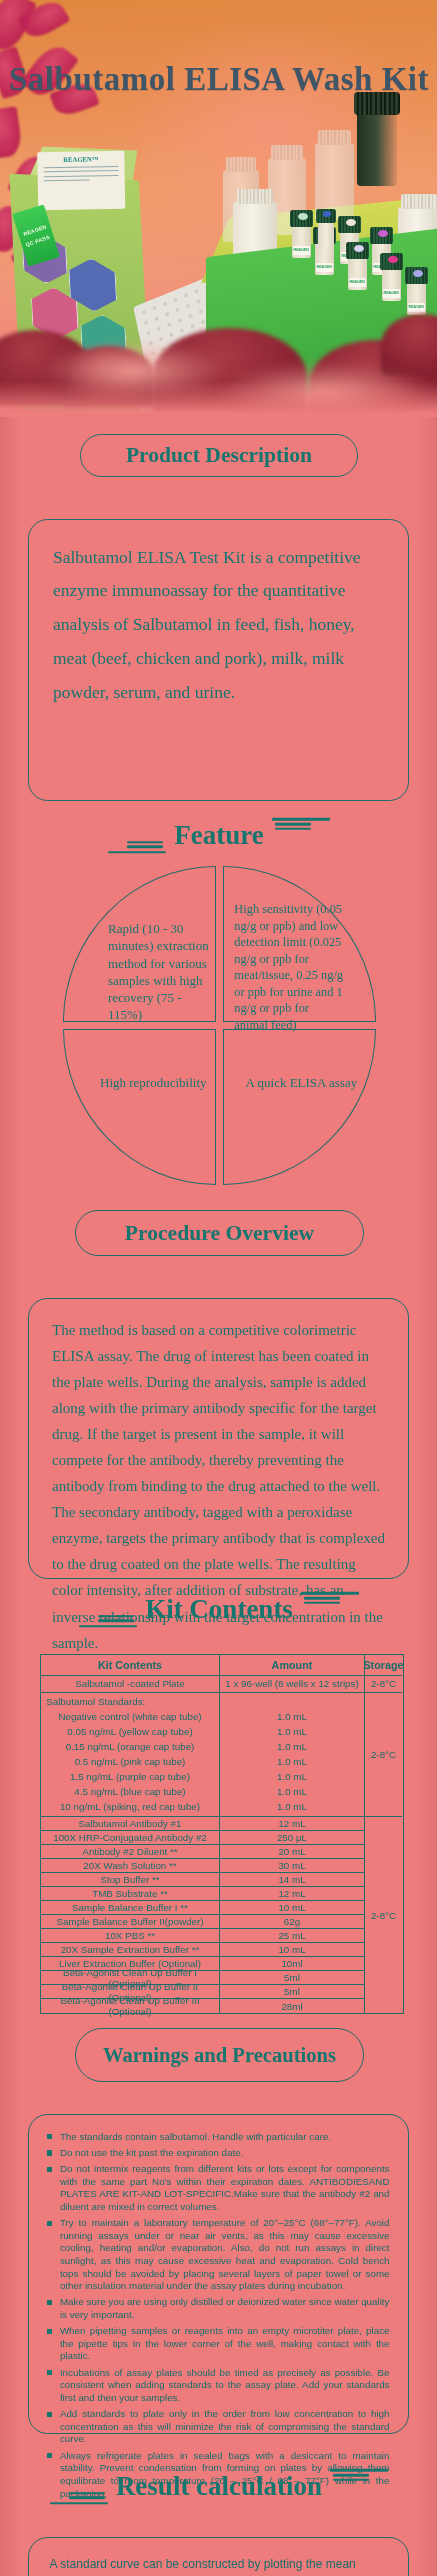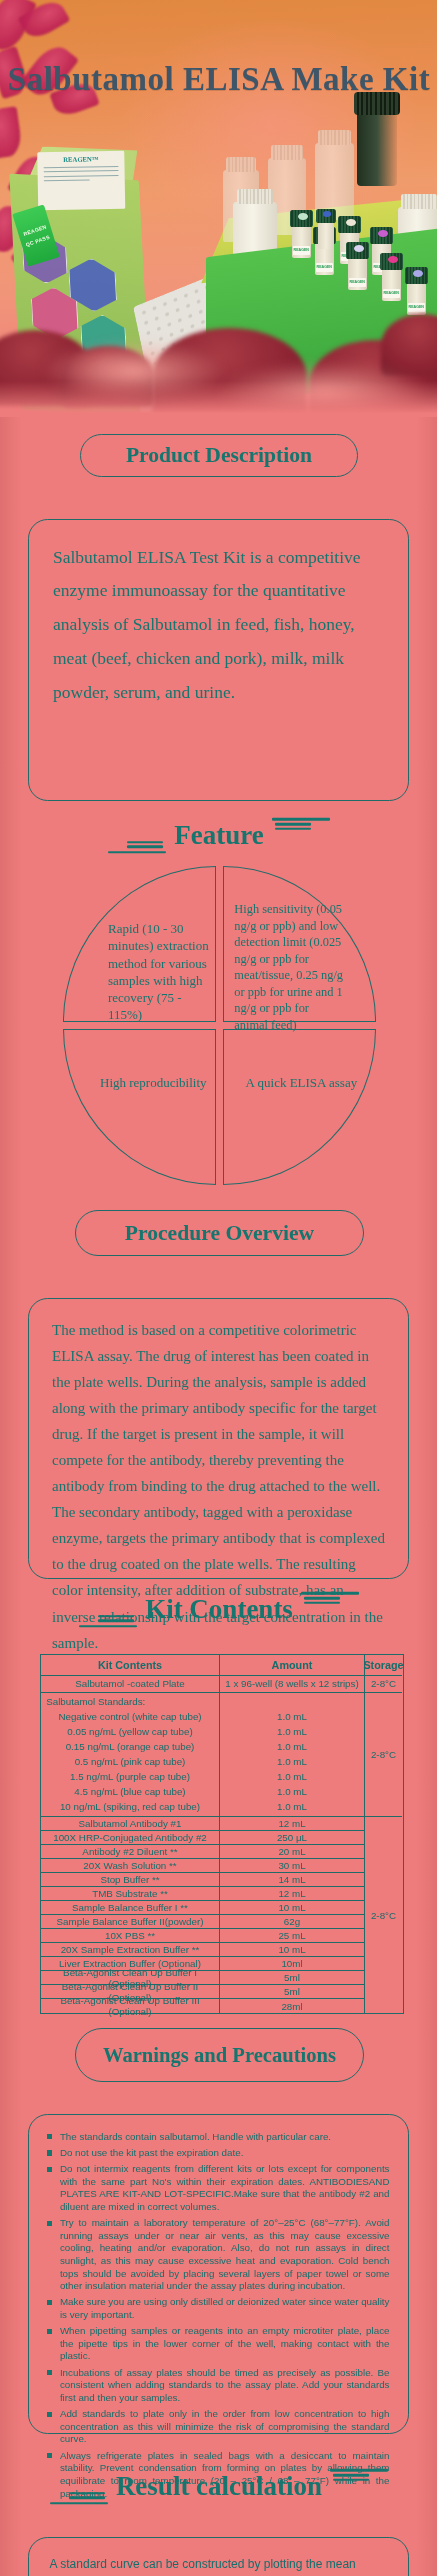--- a/index.html
+++ b/index.html
@@ -143,21 +143,21 @@
     <div class="leaf" style="left:-9.3px;top:-6.2px;width:36px;height:57px;transform:rotate(24deg)"></div>
     <div class="leaf" style="left:30px;top:-3.1px;width:28px;height:45px;transform:rotate(60deg)"></div>
     <div class="leaf" style="left:-5.2px;top:49px;width:29px;height:47px;transform:rotate(-18deg)"></div>
     <div class="leaf" style="left:33px;top:44px;width:33px;height:54px;transform:rotate(38deg)"></div>
     <div class="leaf" style="left:61px;top:77px;width:27px;height:44px;transform:rotate(70deg)"></div>
     <div class="leaf" style="left:-10.3px;top:108px;width:30px;height:49px;transform:rotate(-8deg)"></div>
     <div class="leaf" style="left:15.5px;top:155px;width:26px;height:43px;transform:rotate(30deg)"></div>
     <div class="leaf" style="left:-8.2px;top:206px;width:28px;height:46px;transform:rotate(8deg)"></div>
     <div class="leaf" style="left:20.6px;top:233px;width:24px;height:40px;transform:rotate(48deg)"></div>
 
-    <div class="hero-title">Salbutamol ELISA Make Kit</div>
+    <div class="hero-title">Salbutamol ELISA Wash Kit</div>
 
     <div class="kitbox">
       <div class="topface"></div>
       <div class="front"></div>
       <div class="hexwrap">
         <div class="hex" style="left:4.1px;top:14.4px;width:44px;height:49px;background:#7b5bb5"></div>
         <div class="hex" style="left:49px;top:36px;width:47px;height:53px;background:#4a5fc0"></div>
         <div class="hex" style="left:10.3px;top:67px;width:46px;height:52px;background:#d94f8e"></div>
         <div class="hex" style="left:58px;top:92px;width:45px;height:50px;background:#2f9e8f"></div>
         <div class="hex" style="left:15.5px;top:122px;width:43px;height:47px;background:#8fd0e8"></div>

